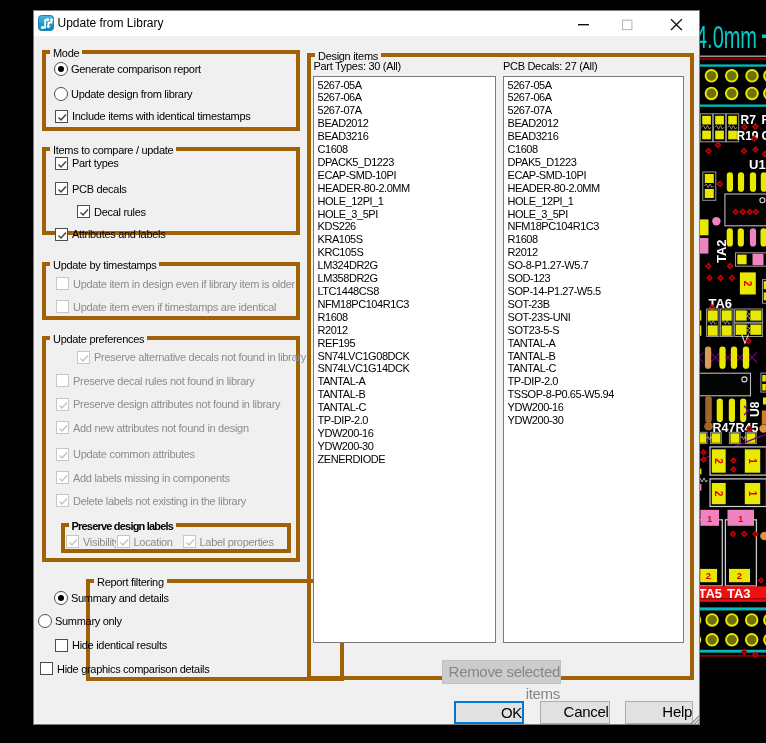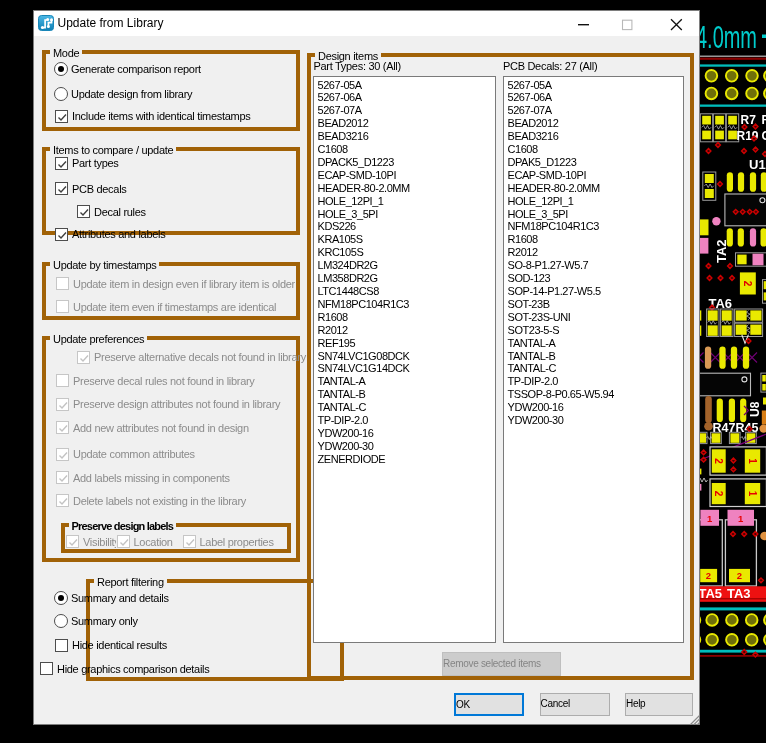--- a/index.html
+++ b/index.html
@@ -16,21 +16,21 @@
 .lg{position:absolute;top:-7px;left:4px;background:#f0f0f0;padding:0 3px;line-height:13px;white-space:nowrap;}
 .row{position:absolute;display:flex;align-items:center;height:14px;white-space:nowrap;}
 .cb{width:13px;height:13px;background:#fff;border:1px solid #4d4d4d;margin-right:4px;flex:none;position:relative;}
 .cb svg{position:absolute;left:0;top:0;}
 .cb.d{border-color:#c6c6c6;}
 .rd{width:14px;height:14px;border-radius:50%;background:#fff;border:1px solid #4d4d4d;margin-right:3px;flex:none;position:relative;}
 .rd.s:after{content:"";position:absolute;left:3px;top:3px;width:6px;height:6px;border-radius:50%;background:#000;}
 .dt{color:#8c8c8c;}
 .list{position:absolute;background:#fff;border:1px solid #7a7a7a;overflow:hidden;padding:1.5px 0 0 3.5px;line-height:12.9px;font-size:11px;letter-spacing:-0.45px;white-space:pre;}
 .clab{position:absolute;white-space:nowrap;}
-.btn{position:absolute;background:#e1e1e1;border:1px solid #adadad;text-align:left;line-height:20px;font-size:10px;}
+.btn{position:absolute;background:#e1e1e1;border:1px solid #adadad;text-align:right;line-height:20px;font-size:15px;margin-top:8px;}
 </style>
 </head>
 <body>
 <svg id="pcb" width="766" height="743" viewBox="0 0 766 743">
 <rect width="766" height="743" fill="#000"></rect>
 <text x="696" y="48" fill="#00cccc" font-family="Liberation Sans" font-size="32" textLength="61" lengthAdjust="spacingAndGlyphs">4.0mm</text>
 <rect x="762" y="34.5" width="4.5" height="3.5" fill="#00cccc"></rect>
 <rect x="699" y="55.6" width="67" height="1.2" fill="#bdbdbd"></rect>
 <rect x="699" y="57.6" width="67" height="2.2" fill="#8b0000"></rect>
 <rect x="699" y="64.4" width="67" height="2.3" fill="#00bcbc"></rect>
@@ -339,21 +339,21 @@
   <div class="row dt" style="left:148.5px;top:523.5px;"><span class="cb d">
         <svg width="13" height="13" viewBox="0 0 13 13">
           <path d="M2.5 6.5 L5 9 L10 3.5" fill="none" stroke="#c3c3c3" stroke-width="1.4"></path>
         </svg>
       </span>Label properties</div>
 
   <div class="grp" style="left:8px;top:567.5px;width:258px;height:102px;margin-left:44px;">
       <span class="lg">Report filtering</span>
     </div>
   <div class="row" style="left:20px;top:579.5px;"><span class="rd s"></span>Summary and details</div>
-  <div class="row" style="left:20px;top:603px;justify-content:center;"><span class="rd"></span>Summary only</div>
+  <div class="row" style="left:4px;top:603px;justify-content:center;"><span class="rd"></span>Summary only</div>
   <div class="row" style="left:21px;top:627px;"><span class="cb"></span>Hide identical results</div>
   <div class="row" style="left:6px;top:650.5px;"><span class="cb"></span>Hide graphics comparison details</div>
 
   <div class="grp" style="left:273px;top:42px;width:387px;height:627px;">
       <span class="lg">Design items</span>
     </div>
   <div class="clab" style="left:279.5px;top:49px;">Part Types: 30 (All)</div>
   <div class="clab" style="left:469px;top:49px;">PCB Decals: 27 (All)</div>
   <div class="list" style="left:279px;top:65px;width:183px;height:567px;">5267-05A
 5267-06A

